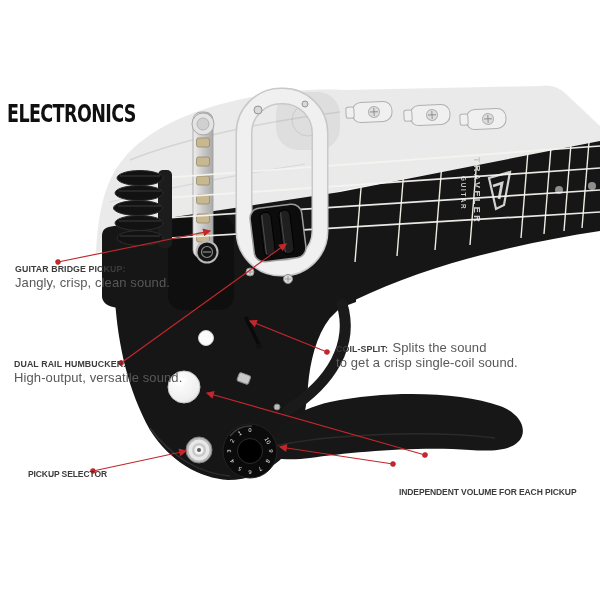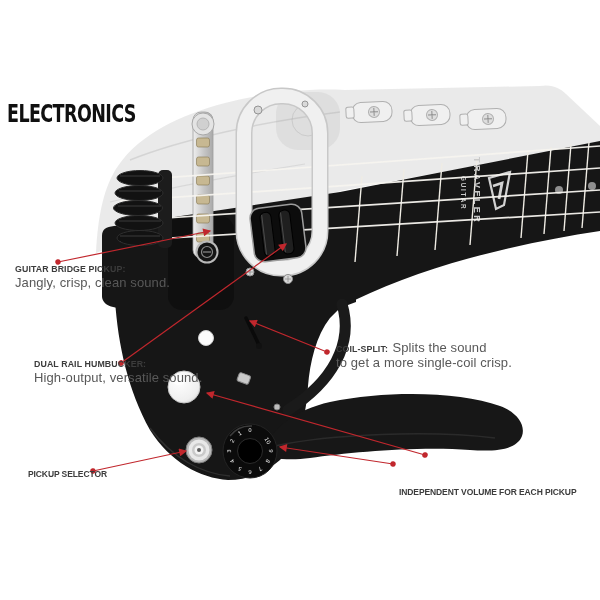--- a/index.html
+++ b/index.html
@@ -217,32 +217,32 @@
     </g>
   </svg>
 
   <div id="page-title">ELECTRONICS</div>
 
   <div class="callout" id="callout-piezo" style="left:15px;top:263px;">
     <div class="h">GUITAR BRIDGE PICKUP:</div>
     <div class="d">Jangly, crisp, clean sound.</div>
   </div>
 
-  <div class="callout" id="callout-humbucker" style="left:14px;top:358px;margin-left:20px;">
+  <div class="callout" id="callout-humbucker" style="left:14px;top:358px;">
     <div class="h">DUAL RAIL HUMBUCKER:</div>
     <div class="d">High-output, versatile sound.</div>
   </div>
 
   <div class="callout" id="callout-selector" style="left:28px;top:465px;">
     <span class="h">PICKUP SELECTOR</span>
   </div>
 
   <div class="callout" id="callout-coil-split" style="left:336px;top:340px;">
     <div><span class="h">COIL-SPLIT:</span>
       <span class="d">Splits the sound</span></div>
-    <div class="d">to get a more single-coil crisp.</div>
+    <div class="d">to get a crisp single-coil sound.</div>
   </div>
 
   <div class="callout" id="callout-volume" style="left:399px;top:483px;">
     <span class="h">INDEPENDENT VOLUME FOR EACH PICKUP</span>
   </div>
 
 </div>
 
 </body></html>

